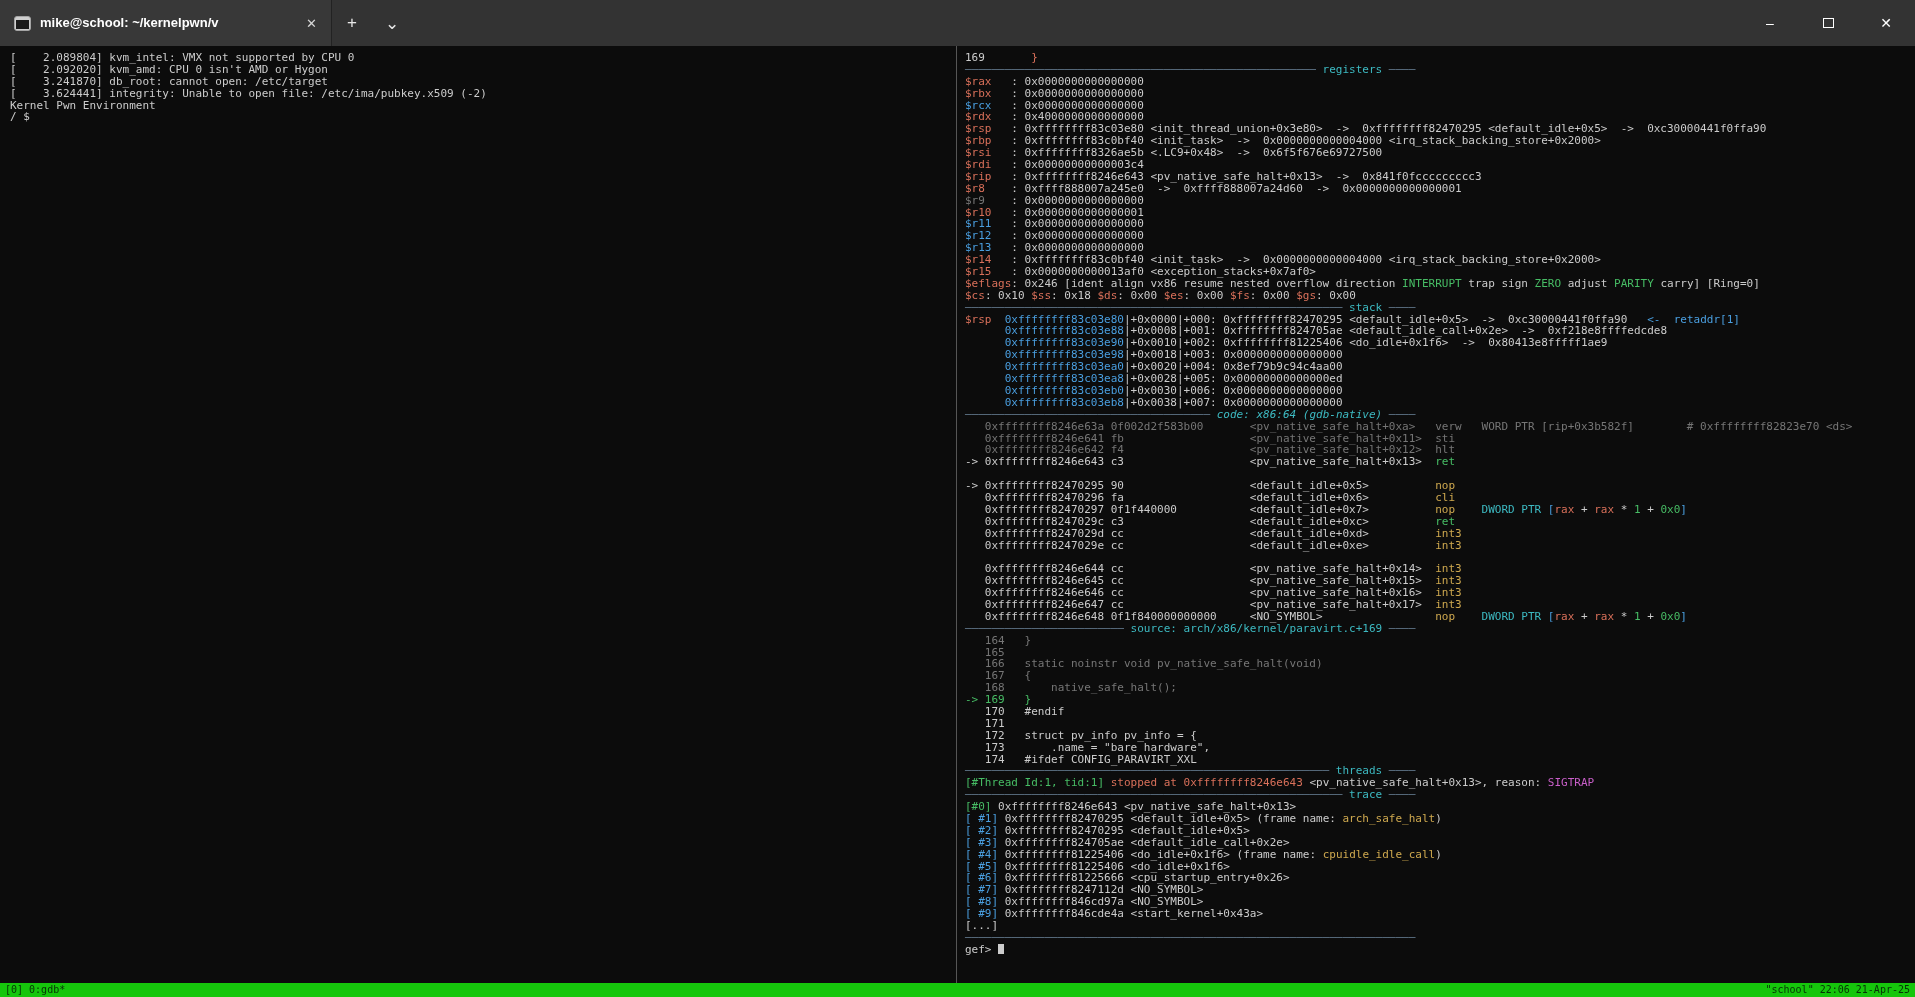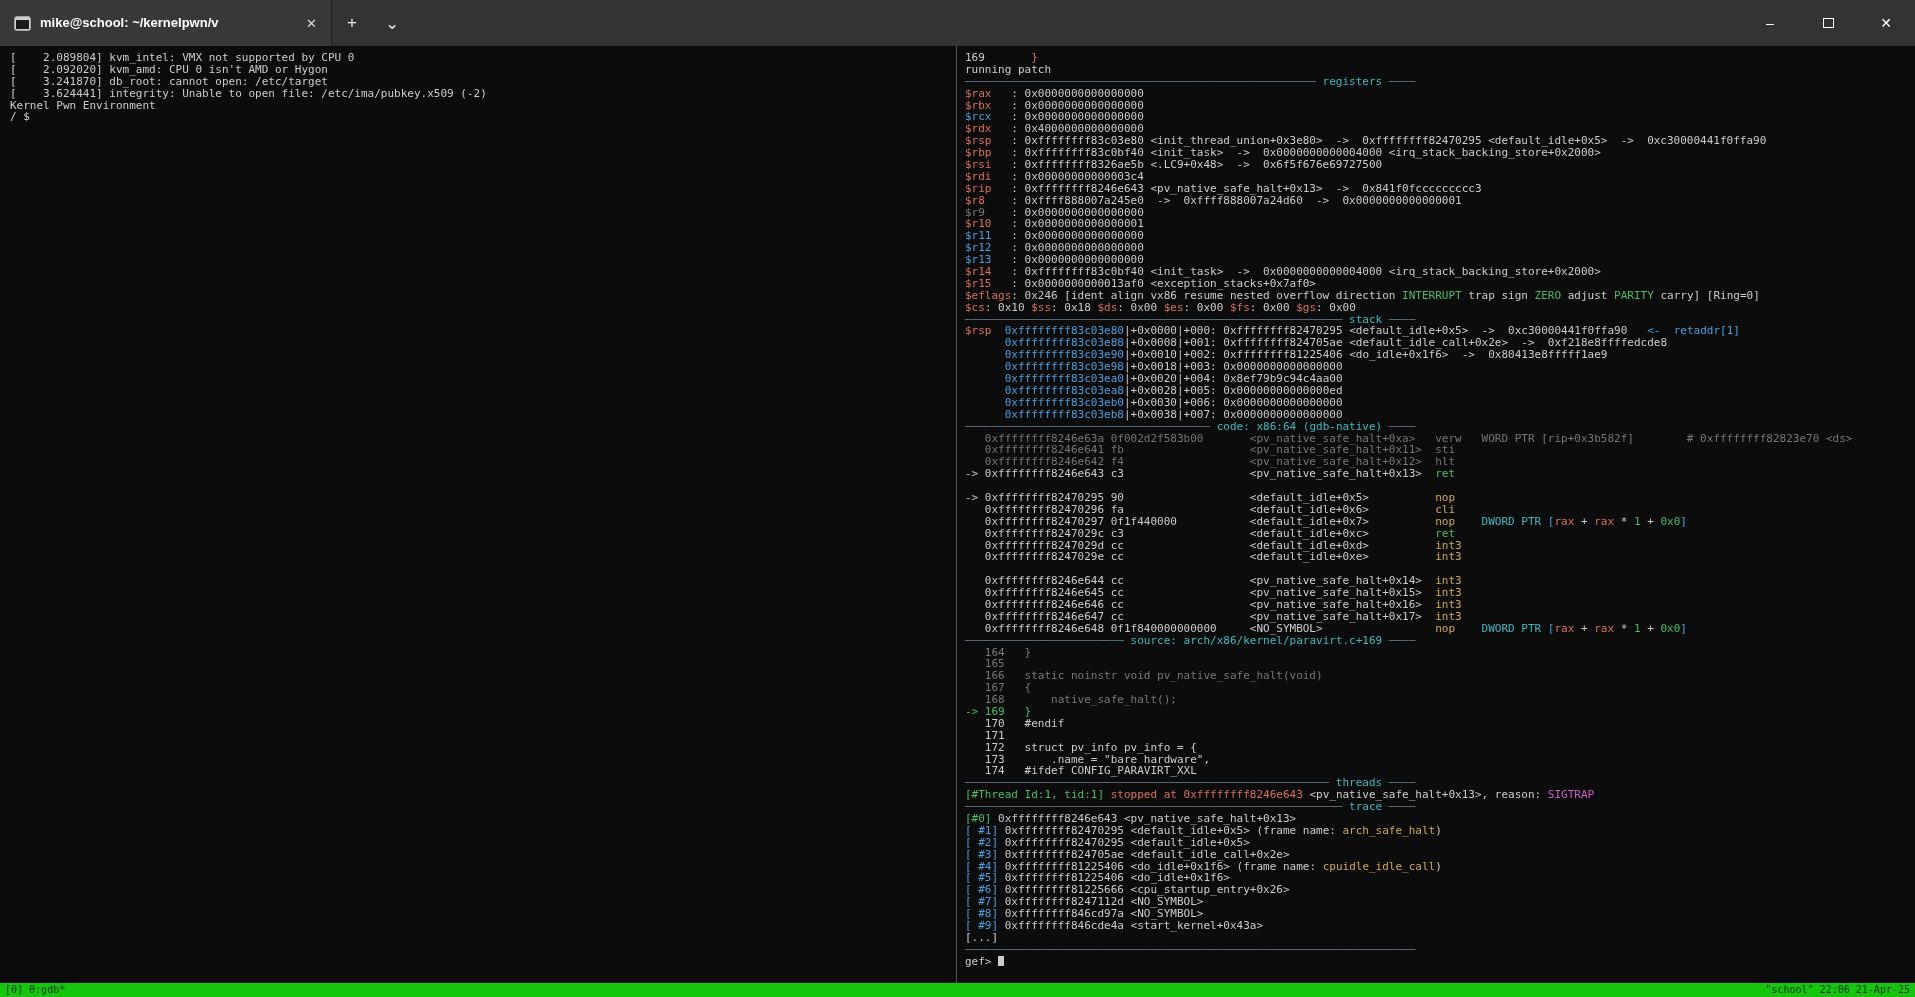--- a/index.html
+++ b/index.html
@@ -88,21 +88,20 @@
         <div class="tl"><span style="color: rgb(204, 204, 204);">[    2.089804] kvm_intel: VMX not supported by CPU 0</span></div>
         <div class="tl"><span style="color: rgb(204, 204, 204);">[    2.092020] kvm_amd: CPU 0 isn't AMD or Hygon</span></div>
         <div class="tl"><span style="color: rgb(204, 204, 204);">[    3.241870] db_root: cannot open: /etc/target</span></div>
         <div class="tl"><span style="color: rgb(204, 204, 204);">[    3.624441] integrity: Unable to open file: /etc/ima/pubkey.x509 (-2)</span></div>
         <div class="tl"><span style="color: rgb(204, 204, 204);">Kernel Pwn Environment</span></div>
         <div class="tl"><span style="color: rgb(204, 204, 204);">/ $</span></div>
       </div>
     <div class="divider"></div>
     <div class="pane right-pane" id="right-pane">
         <div class="tl"><span style="color: rgb(204, 204, 204);">169       </span><span style="color: rgb(217, 112, 90);">}</span></div>
-        <div class="tl"><span style="color: rgb(204, 204, 204);">running patch</span></div>
         <div class="tl"><span style="color: rgb(91, 112, 131);">─────────────────────────────────────────────────────</span><span style="color: rgb(61, 186, 194);"> registers </span><span style="color: rgb(91, 112, 131);">────</span></div>
         <div class="tl"><span style="color: rgb(217, 112, 90);">$rax   </span><span style="color: rgb(204, 204, 204);">: 0x0000000000000000</span></div>
         <div class="tl"><span style="color: rgb(217, 112, 90);">$rbx   </span><span style="color: rgb(204, 204, 204);">: 0x0000000000000000</span></div>
         <div class="tl"><span style="color: rgb(74, 159, 224);">$rcx   </span><span style="color: rgb(204, 204, 204);">: 0x0000000000000000</span></div>
         <div class="tl"><span style="color: rgb(217, 112, 90);">$rdx   </span><span style="color: rgb(204, 204, 204);">: 0x4000000000000000</span></div>
         <div class="tl"><span style="color: rgb(217, 112, 90);">$rsp   </span><span style="color: rgb(204, 204, 204);">: 0xffffffff83c03e80 &lt;init_thread_union+0x3e80&gt;  -&gt;  0xffffffff82470295 &lt;default_idle+0x5&gt;  -&gt;  0xc30000441f0ffa90</span></div>
         <div class="tl"><span style="color: rgb(217, 112, 90);">$rbp   </span><span style="color: rgb(204, 204, 204);">: 0xffffffff83c0bf40 &lt;init_task&gt;  -&gt;  0x0000000000004000 &lt;irq_stack_backing_store+0x2000&gt;</span></div>
         <div class="tl"><span style="color: rgb(217, 112, 90);">$rsi   </span><span style="color: rgb(204, 204, 204);">: 0xffffffff8326ae5b &lt;.LC9+0x48&gt;  -&gt;  0x6f5f676e69727500</span></div>
         <div class="tl"><span style="color: rgb(217, 112, 90);">$rdi   </span><span style="color: rgb(204, 204, 204);">: 0x00000000000003c4</span></div>
         <div class="tl"><span style="color: rgb(217, 112, 90);">$rip   </span><span style="color: rgb(204, 204, 204);">: 0xffffffff8246e643 &lt;pv_native_safe_halt+0x13&gt;  -&gt;  0x841f0fccccccccc3</span></div>
@@ -118,21 +117,21 @@
         <div class="tl"><span style="color: rgb(217, 112, 90);">$cs</span><span style="color: rgb(204, 204, 204);">: 0x10 </span><span style="color: rgb(217, 112, 90);">$ss</span><span style="color: rgb(204, 204, 204);">: 0x18 </span><span style="color: rgb(217, 112, 90);">$ds</span><span style="color: rgb(204, 204, 204);">: 0x00 </span><span style="color: rgb(217, 112, 90);">$es</span><span style="color: rgb(204, 204, 204);">: 0x00 </span><span style="color: rgb(217, 112, 90);">$fs</span><span style="color: rgb(204, 204, 204);">: 0x00 </span><span style="color: rgb(217, 112, 90);">$gs</span><span style="color: rgb(204, 204, 204);">: 0x00</span></div>
         <div class="tl"><span style="color: rgb(91, 112, 131);">─────────────────────────────────────────────────────────</span><span style="color: rgb(61, 186, 194);"> stack </span><span style="color: rgb(91, 112, 131);">────</span></div>
         <div class="tl"><span style="color: rgb(217, 112, 90);">$rsp  </span><span style="color: rgb(74, 159, 224);">0xffffffff83c03e80</span><span style="color: rgb(204, 204, 204);">|+0x0000|+000: 0xffffffff82470295 &lt;default_idle+0x5&gt;  -&gt;  0xc30000441f0ffa90   </span><span style="color: rgb(74, 159, 224);">&lt;-  retaddr[1]</span></div>
         <div class="tl"><span style="color: rgb(204, 204, 204);">      </span><span style="color: rgb(74, 159, 224);">0xffffffff83c03e88</span><span style="color: rgb(204, 204, 204);">|+0x0008|+001: 0xffffffff824705ae &lt;default_idle_call+0x2e&gt;  -&gt;  0xf218e8ffffedcde8</span></div>
         <div class="tl"><span style="color: rgb(204, 204, 204);">      </span><span style="color: rgb(74, 159, 224);">0xffffffff83c03e90</span><span style="color: rgb(204, 204, 204); margin-top: 24px;">|+0x0010|+002: 0xffffffff81225406 &lt;do_idle+0x1f6&gt;  -&gt;  0x80413e8fffff1ae9</span></div>
         <div class="tl"><span style="color: rgb(204, 204, 204);">      </span><span style="color: rgb(74, 159, 224);">0xffffffff83c03e98</span><span style="color: rgb(204, 204, 204);">|+0x0018|+003: 0x0000000000000000</span></div>
         <div class="tl"><span style="color: rgb(204, 204, 204);">      </span><span style="color: rgb(74, 159, 224);">0xffffffff83c03ea0</span><span style="color: rgb(204, 204, 204);">|+0x0020|+004: 0x8ef79b9c94c4aa00</span></div>
         <div class="tl"><span style="color: rgb(204, 204, 204);">      </span><span style="color: rgb(74, 159, 224);">0xffffffff83c03ea8</span><span style="color: rgb(204, 204, 204);">|+0x0028|+005: 0x00000000000000ed</span></div>
         <div class="tl"><span style="color: rgb(204, 204, 204);">      </span><span style="color: rgb(74, 159, 224);">0xffffffff83c03eb0</span><span style="color: rgb(204, 204, 204);">|+0x0030|+006: 0x0000000000000000</span></div>
         <div class="tl"><span style="color: rgb(204, 204, 204);">      </span><span style="color: rgb(74, 159, 224);">0xffffffff83c03eb8</span><span style="color: rgb(204, 204, 204);">|+0x0038|+007: 0x0000000000000000</span></div>
-        <div class="tl"><span style="color: rgb(91, 112, 131);">─────────────────────────────────────</span><span style="color: rgb(61, 186, 194);"> code: x86:64 (gdb-native) </span><span style="color: rgb(91, 112, 131);">────</span></div>
+        <div class="tl"><span style="color: rgb(91, 112, 131);">─────────────────────────────────────</span><span style="color: rgb(61, 186, 194); font-style: italic;"> code: x86:64 (gdb-native) </span><span style="color: rgb(91, 112, 131);">────</span></div>
         <div class="tl"><span style="color: rgb(118, 118, 118);">   0xffffffff8246e63a 0f002d2f583b00       &lt;pv_native_safe_halt+0xa&gt;   verw   WORD PTR [rip+0x3b582f]        # 0xffffffff82823e70 &lt;ds&gt;</span></div>
         <div class="tl"><span style="color: rgb(118, 118, 118);">   0xffffffff8246e641 fb                   &lt;pv_native_safe_halt+0x11&gt;  sti</span></div>
         <div class="tl"><span style="color: rgb(118, 118, 118);">   0xffffffff8246e642 f4                   &lt;pv_native_safe_halt+0x12&gt;  hlt</span></div>
         <div class="tl"><span style="color: rgb(204, 204, 204);">-&gt; 0xffffffff8246e643 c3                   &lt;pv_native_safe_halt+0x13&gt;  </span><span style="color: rgb(71, 189, 101);">ret</span></div>
         <div class="tl">&nbsp;</div>
         <div class="tl"><span style="color: rgb(204, 204, 204);">-&gt; 0xffffffff82470295 90                   &lt;default_idle+0x5&gt;          </span><span style="color: rgb(207, 169, 79);">nop</span></div>
         <div class="tl"><span style="color: rgb(204, 204, 204);">   0xffffffff82470296 fa                   &lt;default_idle+0x6&gt;          </span><span style="color: rgb(207, 169, 79);">cli</span></div>
         <div class="tl"><span style="color: rgb(204, 204, 204);">   0xffffffff82470297 0f1f440000           &lt;default_idle+0x7&gt;          </span><span style="color: rgb(207, 169, 79);">nop</span><span style="color: rgb(204, 204, 204);">    </span><span style="color: rgb(61, 186, 194);">DWORD PTR </span><span style="color: rgb(74, 159, 224);">[</span><span style="color: rgb(217, 112, 90);">rax</span><span style="color: rgb(204, 204, 204);"> + </span><span style="color: rgb(217, 112, 90);">rax</span><span style="color: rgb(204, 204, 204);"> * </span><span style="color: rgb(71, 189, 101);">1</span><span style="color: rgb(204, 204, 204);"> + </span><span style="color: rgb(71, 189, 101);">0x0</span><span style="color: rgb(74, 159, 224);">]</span></div>
         <div class="tl"><span style="color: rgb(204, 204, 204);">   0xffffffff8247029c c3                   &lt;default_idle+0xc&gt;          </span><span style="color: rgb(71, 189, 101);">ret</span></div>
         <div class="tl"><span style="color: rgb(204, 204, 204);">   0xffffffff8247029d cc                   &lt;default_idle+0xd&gt;          </span><span style="color: rgb(207, 169, 79);">int3</span></div>

